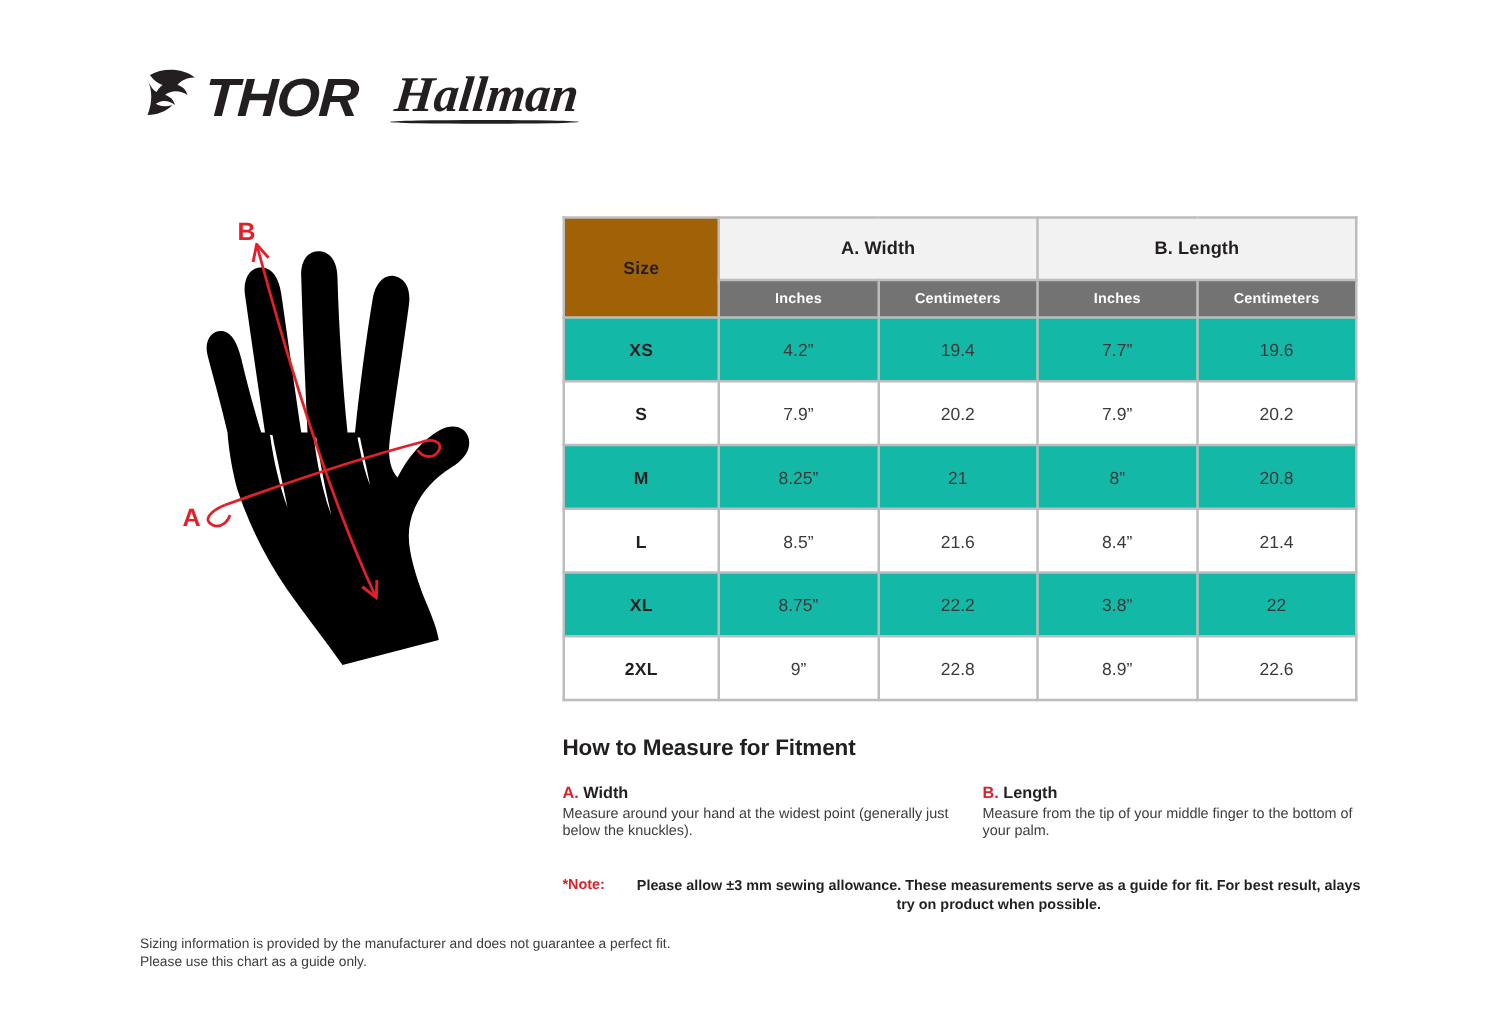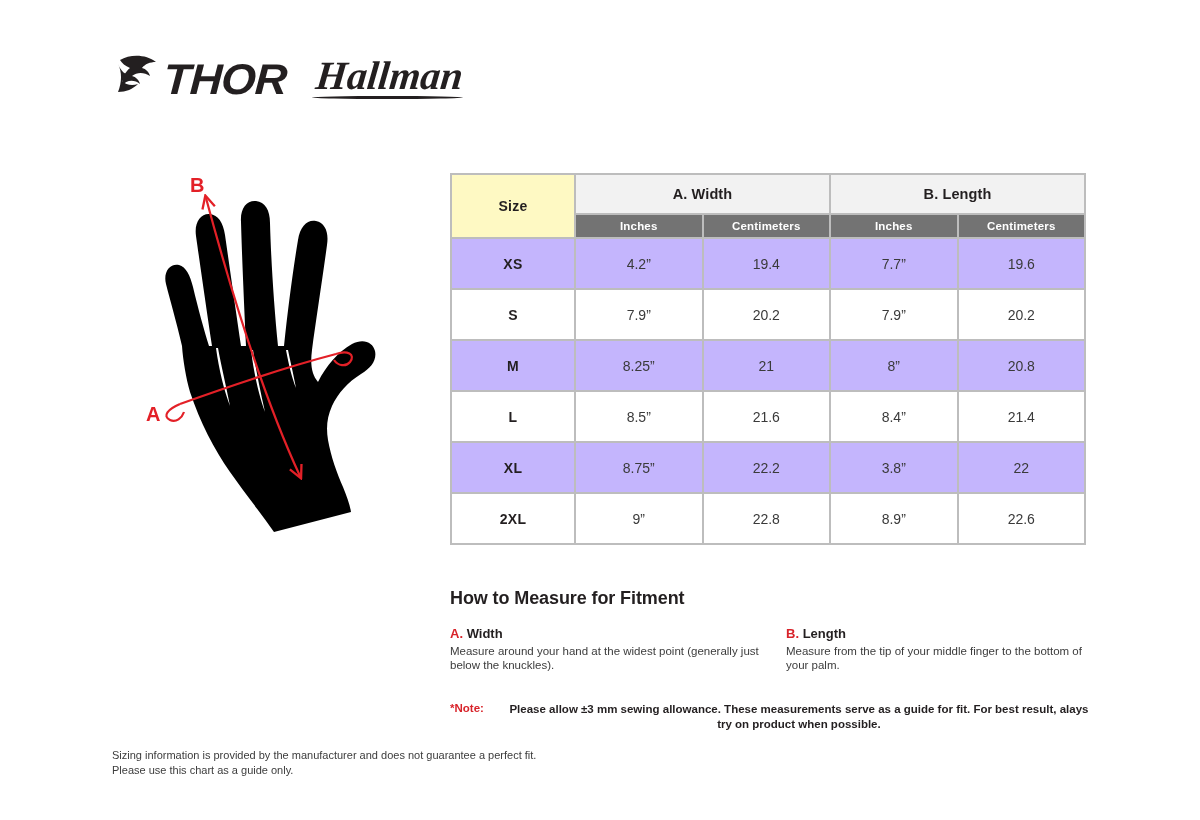--- a/index.html
+++ b/index.html
@@ -93,24 +93,24 @@
     table-layout: fixed;
   }
   table.size-table th,
   table.size-table td {
     border: 2px solid #bdbdbd;
     text-align: center;
     vertical-align: middle;
   }
   th.col-size {
     width: 124px;
-    background: #fef9c3;
+    background: #a16207;
     font-size: 14px;
     font-weight: bold;
-    height: 64px;
+    height: 80px;
     letter-spacing: 0.2px;
   }
   th.group-head {
     background: #f2f2f2;
     font-size: 14.5px;
     font-weight: bold;
     height: 40px;
     letter-spacing: 0.1px;
   }
   th.unit-head {
@@ -125,21 +125,21 @@
   td.size-cell {
     font-size: 14px;
     font-weight: bold;
     letter-spacing: 0.3px;
   }
   td.val-cell {
     font-size: 14px;
     font-weight: normal;
     color: #3a3a3a;
   }
-  tr.row-shaded td { background: #c4b5fd; }
+  tr.row-shaded td { background: #14b8a6; }
   tr.row-plain td { background: #ffffff; }
   tbody tr { height: 51px; }
 
   
   #howto-title {
     position: absolute;
     left: 450px; top: 588px;
     font-size: 18px;
     font-weight: bold;
     color: #231f20;

